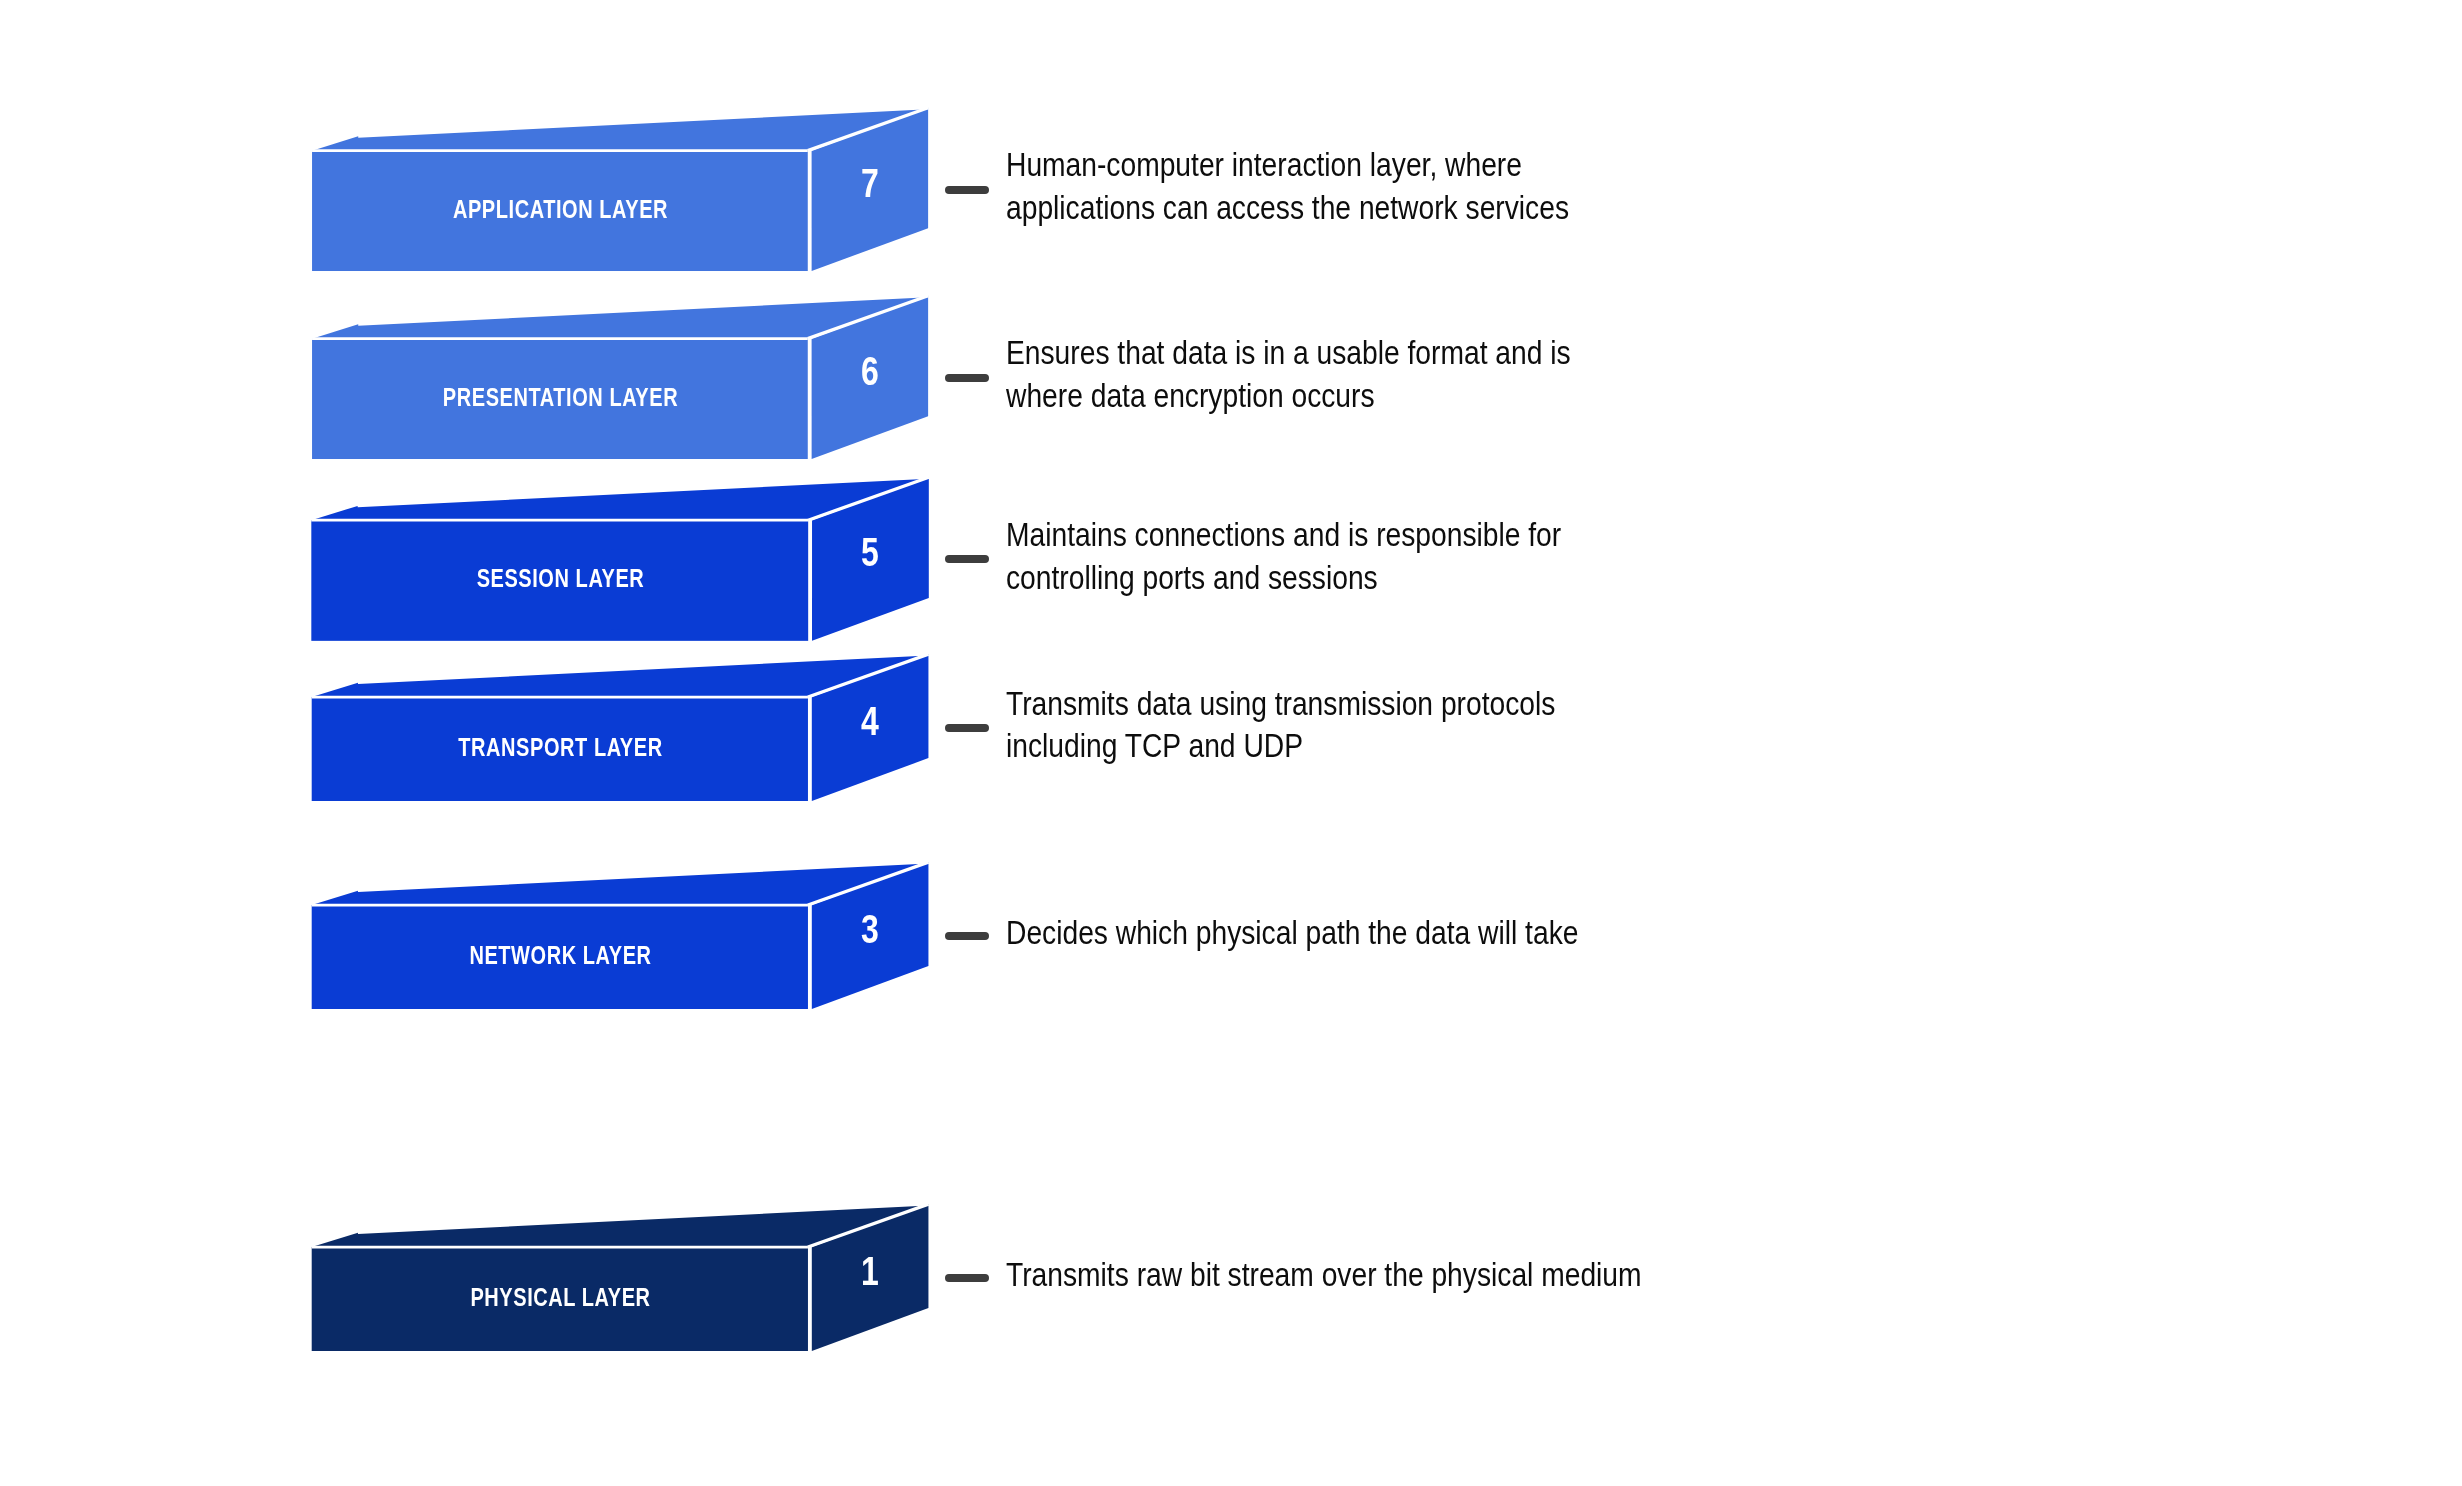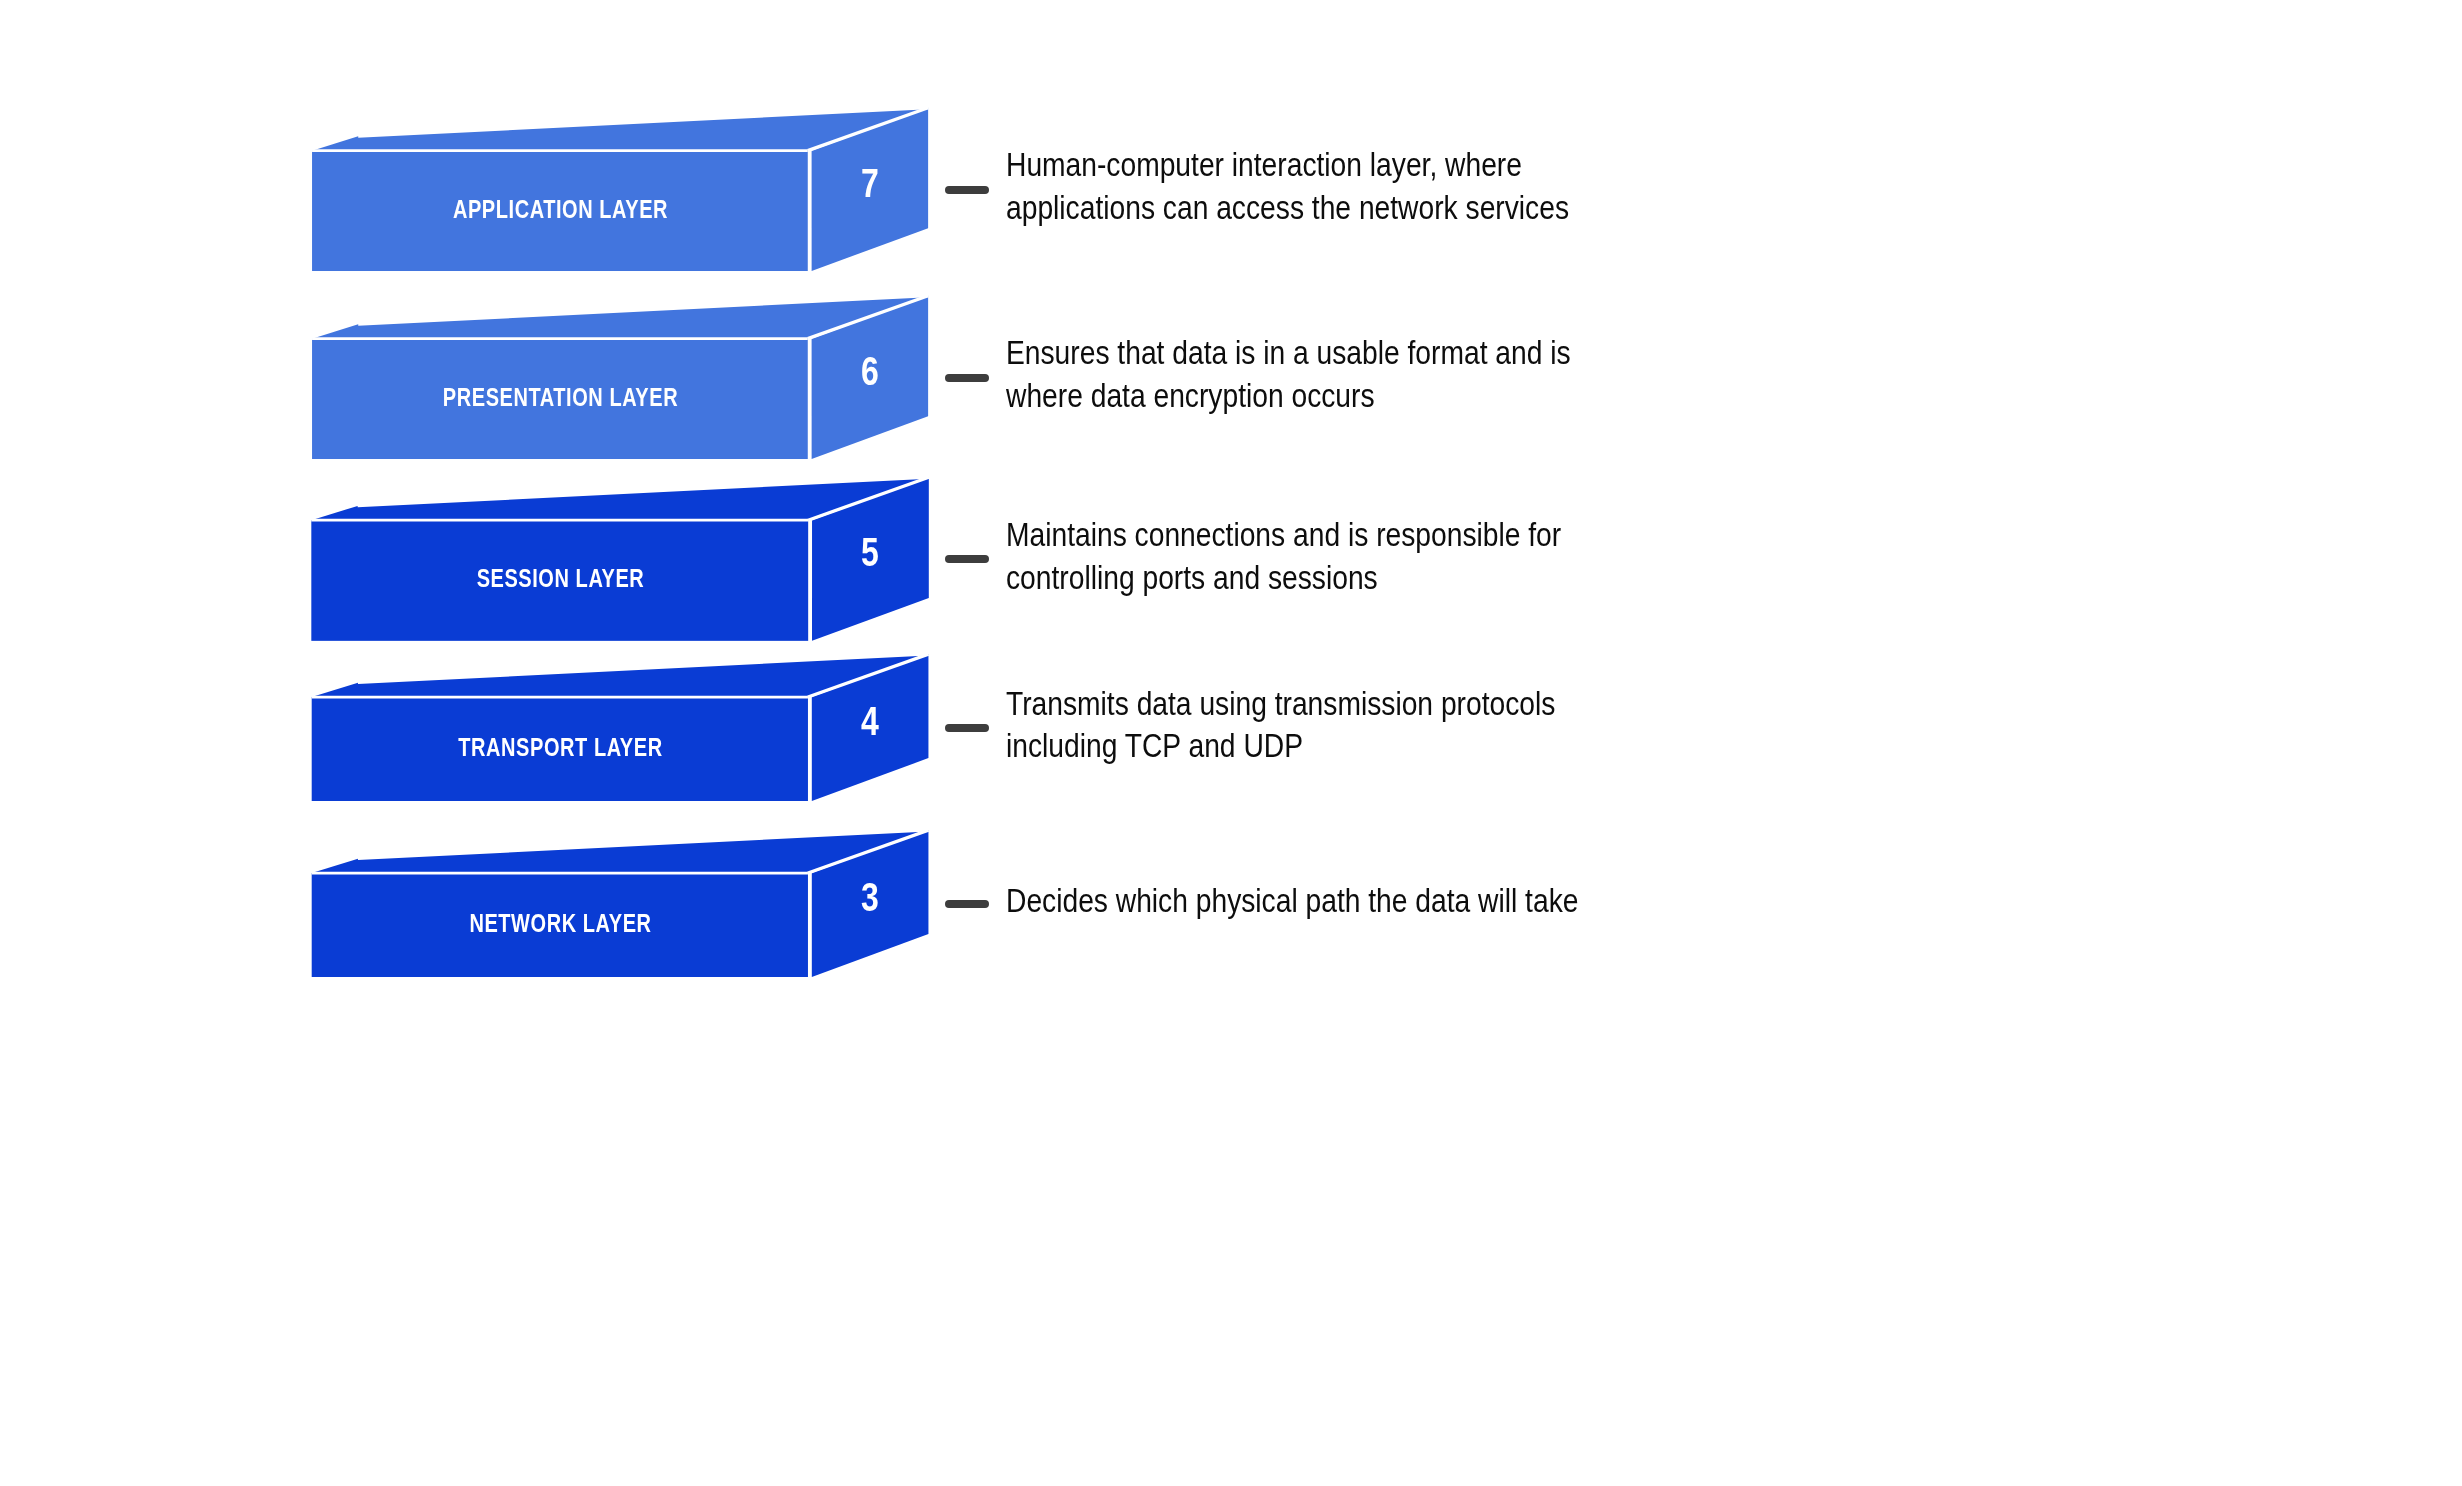--- a/index.html
+++ b/index.html
@@ -152,28 +152,42 @@
         <line x1="26" y1="80" x2="928" y2="80" stroke="#ffffff" stroke-width="5"></line>
         <line x1="110" y1="54" x2="1147" y2="2" stroke="#ffffff" stroke-width="5"></line>
         <line x1="928" y1="80" x2="1147" y2="2" stroke="#ffffff" stroke-width="6"></line>
       </svg>
       <div class="layer-label" style="top: 80px;">TRANSPORT LAYER</div>
       <div class="layer-number" style="left: 812px; top: 45px;">4</div>
       <div class="dash" style="top: 71px;"></div>
       <div class="desc" style="top: 29.5px;">Transmits data using transmission protocols
 including TCP and UDP</div>
     </div>
-    <div class="layer-row" style="top: 829px; height: 159px;">
+    <div class="layer-row" style="top: 861px; height: 159px;">
       <svg class="box-svg" width="661" height="159" viewBox="0 0 1200 289">
         <polygon points="26,80 110,54 1147,2 928,80" fill="#0A3CD4"></polygon>
         <rect x="26" y="80" width="902" height="189" fill="#0A3CD4"></rect>
         <polygon points="935,80 1147,2 1147,191 935,269" fill="#0A3CD4"></polygon>
         <line x1="26" y1="80" x2="928" y2="80" stroke="#ffffff" stroke-width="5"></line>
         <line x1="110" y1="54" x2="1147" y2="2" stroke="#ffffff" stroke-width="5"></line>
         <line x1="928" y1="80" x2="1147" y2="2" stroke="#ffffff" stroke-width="6"></line>
       </svg>
       <div class="layer-label" style="top: 80px;">NETWORK LAYER</div>
       <div class="layer-number" style="left: 812px; top: 45px;">3</div>
       <div class="dash" style="top: 71px;"></div>
       <div class="desc" style="top: 51px;">Decides which physical path the data will take</div>
     </div>
+    <div class="layer-row" style="top: 1203px; height: 159px;">
+      <svg class="box-svg" width="661" height="159" viewBox="0 0 1200 289">
+        <polygon points="26,80 110,54 1147,2 928,80" fill="#0A2A66"></polygon>
+        <rect x="26" y="80" width="902" height="189" fill="#0A2A66"></rect>
+        <polygon points="935,80 1147,2 1147,191 935,269" fill="#0A2A66"></polygon>
+        <line x1="26" y1="80" x2="928" y2="80" stroke="#ffffff" stroke-width="5"></line>
+        <line x1="110" y1="54" x2="1147" y2="2" stroke="#ffffff" stroke-width="5"></line>
+        <line x1="928" y1="80" x2="1147" y2="2" stroke="#ffffff" stroke-width="6"></line>
+      </svg>
+      <div class="layer-label" style="top: 80px;">PHYSICAL LAYER</div>
+      <div class="layer-number" style="left: 812px; top: 45px;">1</div>
+      <div class="dash" style="top: 71px;"></div>
+      <div class="desc" style="top: 51px;">Transmits raw bit stream over the physical medium</div>
+    </div>
   </div>
 
 
 </body></html>

